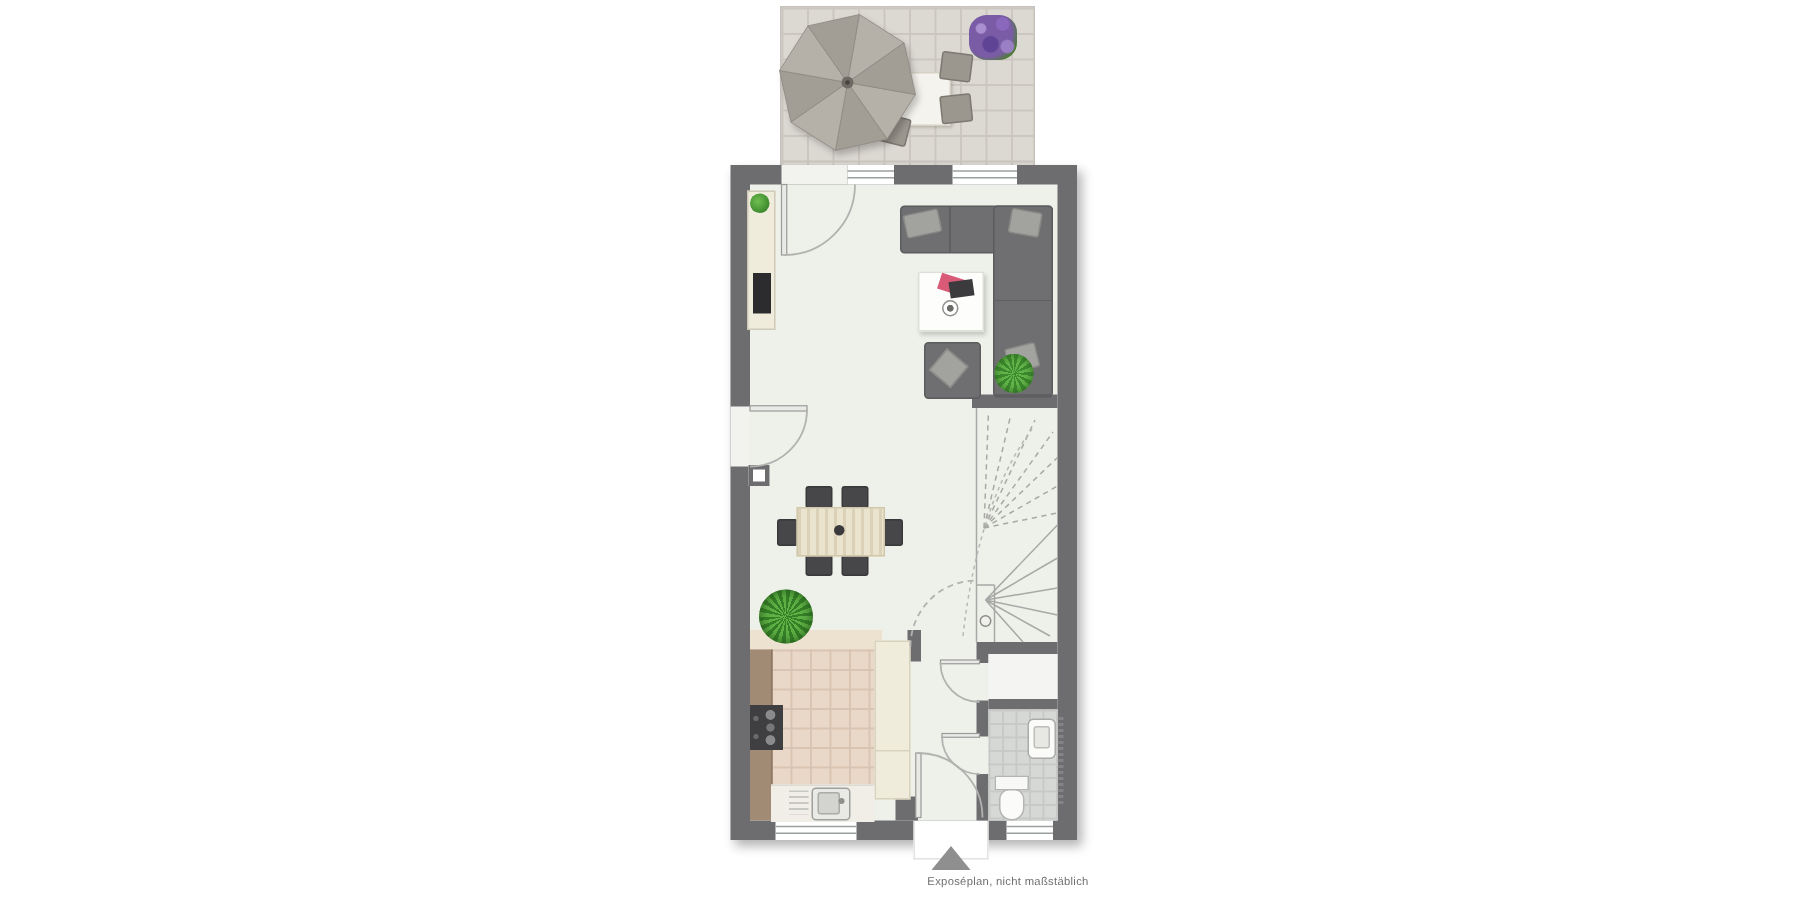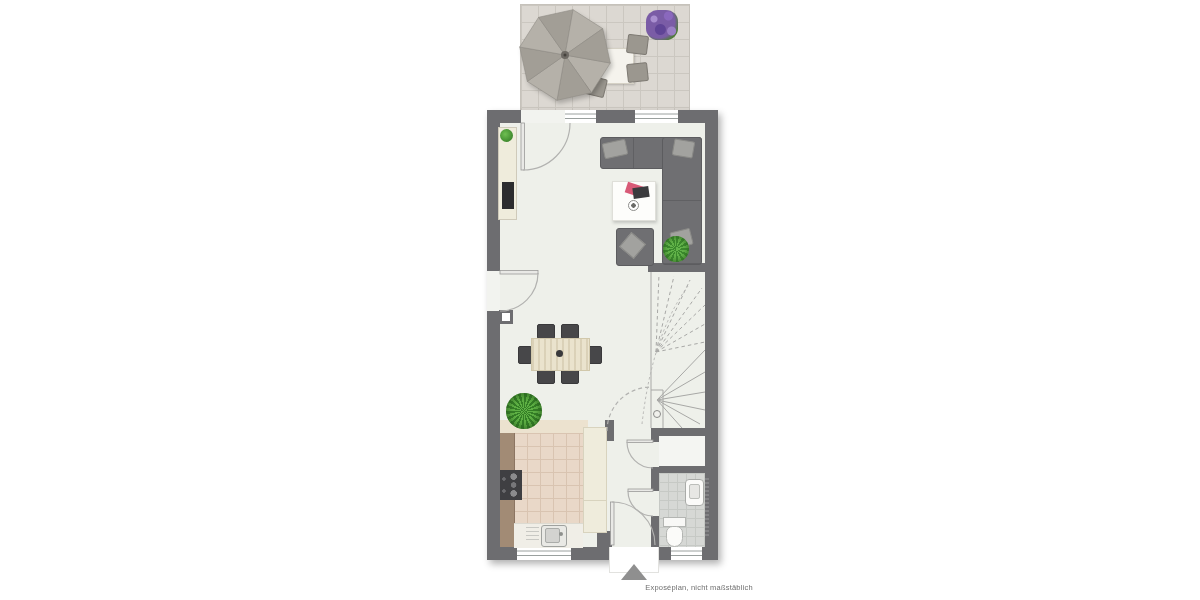--- a/index.html
+++ b/index.html
@@ -126,21 +126,21 @@
   
   #watermark{left:705px;top:478px;width:4px;height:60px;opacity:.5;
     background:repeating-linear-gradient(180deg,#9a9a9c 0 2px,transparent 2px 4px);}
 
   
   #overlay{left:0;top:0;pointer-events:none;}
 
   
   #entrance-arrow{left:621px;top:564px;width:0;height:0;
     border-left:13px solid transparent;border-right:13px solid transparent;border-bottom:16px solid #8f8f8f;}
-  #caption{left:639px;top:583px;width:120px;text-align:center;font-size:7.5px;color:#6f6f6f;letter-spacing:.2px;}
+  #caption{left:612px;top:583px;width:120px;text-align:center;font-size:7.5px;color:#6f6f6f;letter-spacing:.2px;}
 </style>
 </head>
 <body>
 
 <div id="canvas">
 
   <div class="abs" id="terrace"></div>
   <div class="abs" id="lavender"></div>
   <div class="abs" id="patio-table"></div>
   <div class="abs patio-chair" id="pchair1"></div>

